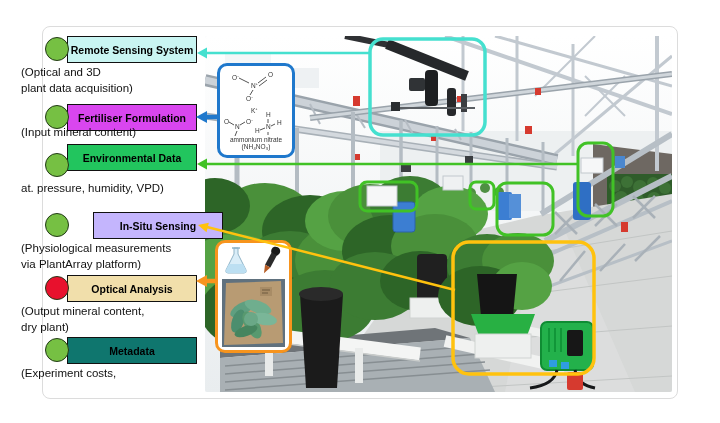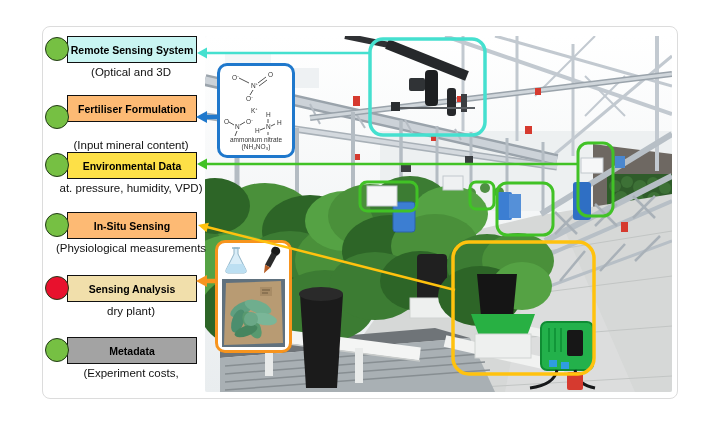--- a/index.html
+++ b/index.html
@@ -18,21 +18,21 @@
   .lbox{
     position:absolute;left:67px;width:130px;height:27px;box-sizing:border-box;
     border:1.8px solid #111;display:flex;align-items:center;justify-content:center;
     font-weight:bold;font-size:10.5px;color:#000;z-index:10;text-align:center;
   }
   .dot{
     position:absolute;left:45px;width:24px;height:24px;border-radius:50%;
     border:1.3px solid #233a18;box-sizing:border-box;z-index:12;
   }
   .cap{
-    position:absolute;left:21px;width:220px;text-align:center;
+    position:absolute;left:21px;width:220px;text-align:left;
     font-size:11.5px;line-height:16px;color:#111;z-index:10;
   }
   .chembox{
     position:absolute;left:217px;top:63px;width:78px;height:95px;box-sizing:border-box;
     background:#fff;border:3px solid #1f78cc;border-radius:10px;z-index:25;
     display:flex;flex-direction:column;align-items:center;justify-content:flex-start;
   }
   .chem-cap{font-size:6.5px;line-height:7px;color:#333;text-align:center;width:100%;}
   .mineralbox{
     position:absolute;left:215px;top:240px;width:77px;height:113px;box-sizing:border-box;
@@ -258,66 +258,69 @@
   </svg>
 </div>
 
 <div>
   <span class="dot" style="top: 37px; background-color: rgb(118, 192, 67);"></span>
   <div class="lbox" style="top: 36px; background-color: rgb(201, 245, 242); text-align: right;">
     <span>Remote Sensing System</span>
   </div>
   <div class="cap" style="top:64px">
     <div>(Optical and 3D</div>
+    <div>plant data acquisition)</div>
   </div>
 </div>
 
 <div>
   <span class="dot" style="top: 105px; background-color: rgb(118, 192, 67);"></span>
-  <div class="lbox" style="top: 95px; background-color: #fdba74;">
+  <div class="lbox" style="top: 104px; background-color: #d946ef;">
     <span>Fertiliser Formulation</span>
   </div>
-  <div class="cap" style="top:137px">
+  <div class="cap" style="top:124px">
     <div>(Input mineral content)</div>
   </div>
 </div>
 
 <div>
   <span class="dot" style="top: 153px; background-color: rgb(118, 192, 67);"></span>
-  <div class="lbox" style="top: 152px; background-color: #fde047;">
+  <div class="lbox" style="top: 144px; background-color: #22c55e;">
     <span>Environmental Data</span>
   </div>
   <div class="cap" style="top:180px">
     <div>at. pressure, humidity, VPD)</div>
   </div>
 </div>
 
 <div>
   <span class="dot" style="top: 213px; background-color: rgb(118, 192, 67);"></span>
-  <div class="lbox" style="top: 212px; background-color: #fdba74;">
+  <div class="lbox" style="top: 212px; background-color: #c4b5fd; margin-left: 26px;">
     <span>In-Situ Sensing</span>
   </div>
   <div class="cap" style="top:240px">
     <div>(Physiological measurements</div>
+    <div>via PlantArray platform)</div>
   </div>
 </div>
 
 <div>
   <span class="dot" style="top: 276px; background-color: rgb(232, 17, 45);"></span>
   <div class="lbox" style="top: 275px; background-color: rgb(241, 223, 171);">
-    <span>Sensing Analysis</span>
+    <span>Optical Analysis</span>
   </div>
   <div class="cap" style="top:303px">
+    <div>(Output mineral content,</div>
     <div>dry plant)</div>
   </div>
 </div>
 
 <div>
   <span class="dot" style="top: 338px; background-color: rgb(118, 192, 67);"></span>
-  <div class="lbox" style="top: 337px; background-color: #a3a3a3;">
+  <div class="lbox" style="top: 337px; background-color: #0f766e;">
     <span>Metadata</span>
   </div>
   <div class="cap" style="top:365px">
     <div>(Experiment costs,</div>
   </div>
 </div>
 
 <div class="chembox" style="border-color: rgb(31, 120, 204);">
   <svg width="72" height="70" viewBox="0 0 72 70">
     <g font-family="Liberation Sans, sans-serif" font-size="6.5" fill="#333">

